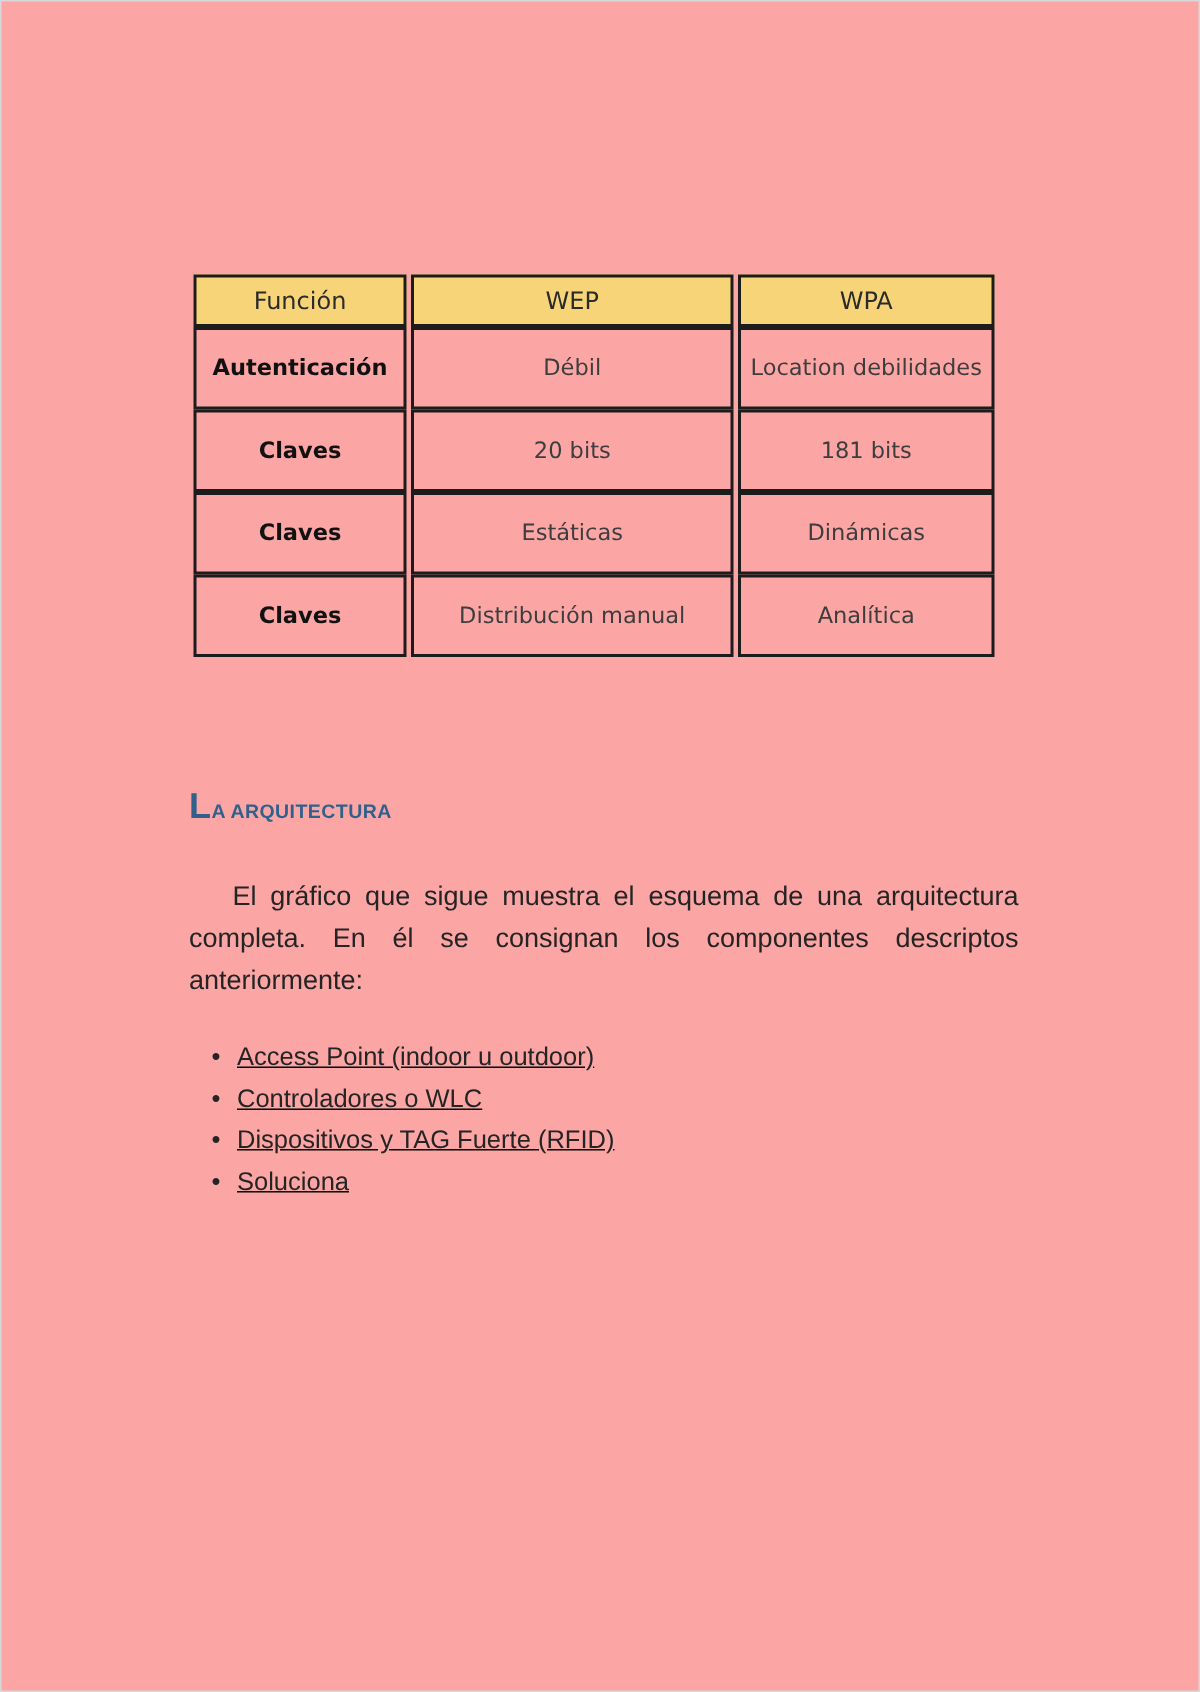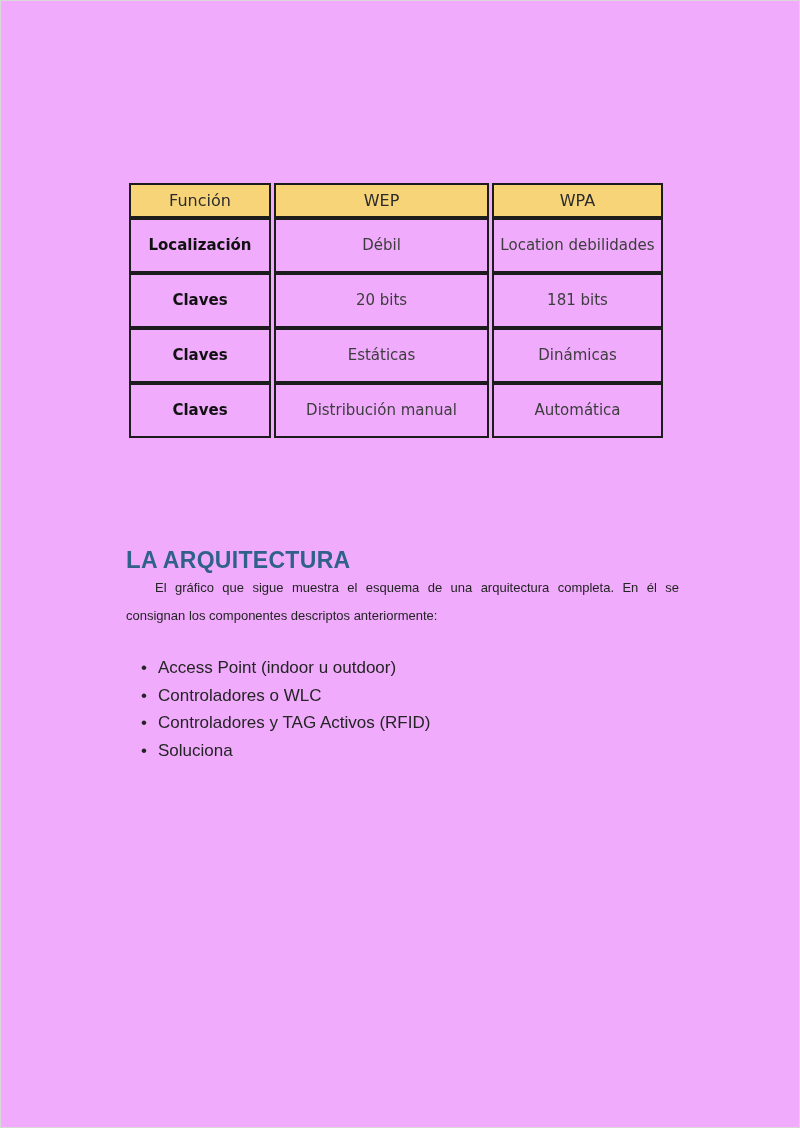--- a/index.html
+++ b/index.html
@@ -1,21 +1,21 @@
 <!DOCTYPE html>
 <html><head>
 <meta charset="utf-8">
 <style>
   * { margin: 0; padding: 0; box-sizing: border-box; }
   html, body { background: #ffffff; }
   .page {
     position: relative;
     width: 800px;
     height: 1128px;
-    background: #f0abfc;
+    background: #fca5a5;
     border: 1px solid #d8d8d8;
     font-family: "Liberation Sans", sans-serif;
     overflow: hidden;
   }
   .content {
     position: absolute;
     left: 125px;
     top: 0;
     width: 553px;
   }
@@ -49,46 +49,48 @@
     color: #3d3d3d;
     padding: 2px 6px;
   }
   table.cmp td.fn {
     font-weight: 700;
     color: #111111;
   }
 
   
   h2.sec {
-    margin-top: 108px;
+    margin-top: 86px;
     color: #30618c;
-    font-size: 23px;
+    font-size: 13px;
     font-weight: 700;
     text-transform: uppercase;
     letter-spacing: 0.3px;
   }
   h2.sec::first-letter {
     font-size: 24px;
   }
 
   
   p.body-par {
+    margin-top: 31px;
     width: 553px;
-    font-size: 13px;
+    font-size: 18px;
     line-height: 28px;
     color: #242424;
     text-align: justify;
     text-indent: 29px;
   }
 
   
   ul.comp-list {
     margin-top: 24px;
     list-style: none;
     padding-left: 32px;
+    text-decoration: underline;
   }
   ul.comp-list li {
     position: relative;
     font-size: 17px;
     line-height: 27.6px;
     color: #242424;
   }
   ul.comp-list li::before {
     content: "\2022";
     position: absolute;
@@ -111,47 +113,47 @@
       </colgroup>
       <thead>
         <tr>
           <th>Función</th>
           <th>WEP</th>
           <th>WPA</th>
         </tr>
       </thead>
       <tbody>
         <tr>
-          <td class="fn">Localización</td>
+          <td class="fn">Autenticación</td>
           <td>Débil</td>
           <td>Location debilidades</td>
         </tr>
         <tr>
           <td class="fn">Claves</td>
           <td>20 bits</td>
           <td>181 bits</td>
         </tr>
         <tr>
           <td class="fn">Claves</td>
           <td>Estáticas</td>
           <td>Dinámicas</td>
         </tr>
         <tr>
           <td class="fn">Claves</td>
           <td>Distribución manual</td>
-          <td>Automática</td>
+          <td>Analítica</td>
         </tr>
       </tbody>
     </table>
 
     <h2 class="sec">La arquitectura</h2>
 
     <p class="body-par">El gráfico que sigue muestra el esquema de una arquitectura completa. En él se consignan los componentes descriptos anteriormente:</p>
 
     <ul class="comp-list">
       <li>Access Point (indoor u outdoor)</li>
       <li>Controladores o WLC</li>
-      <li>Controladores y TAG Activos (RFID)</li>
+      <li>Dispositivos y TAG Fuerte (RFID)</li>
       <li>Soluciona</li>
     </ul>
 
   </div>
 </div>
 
 </body></html>

